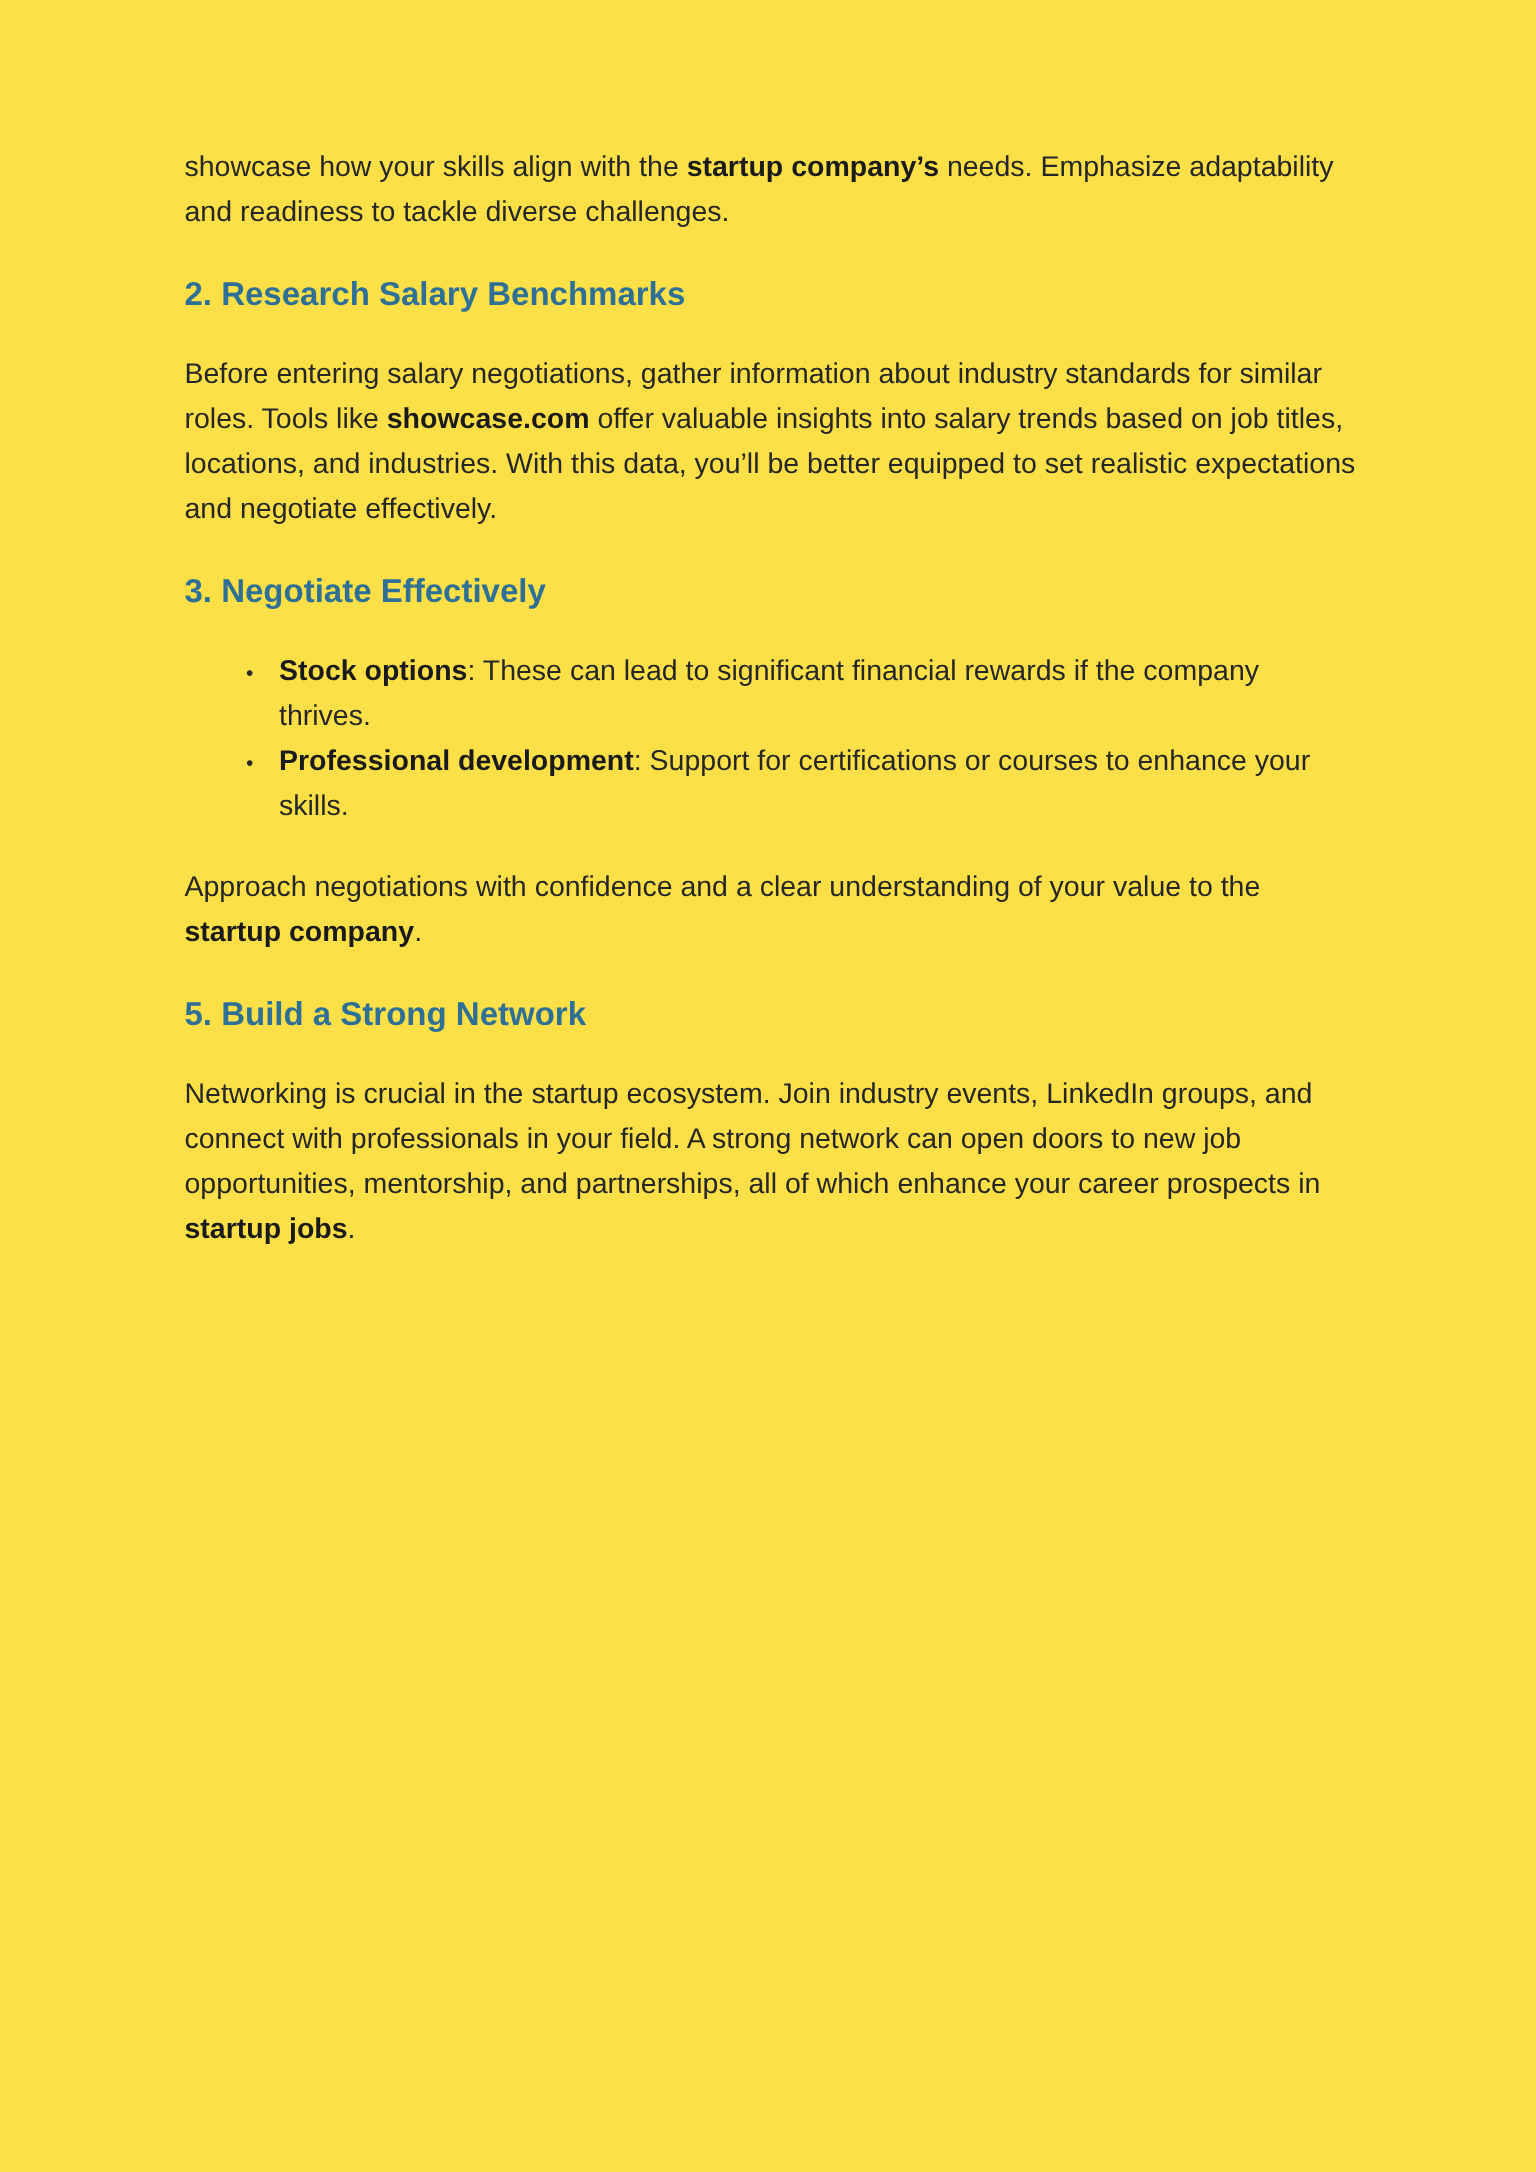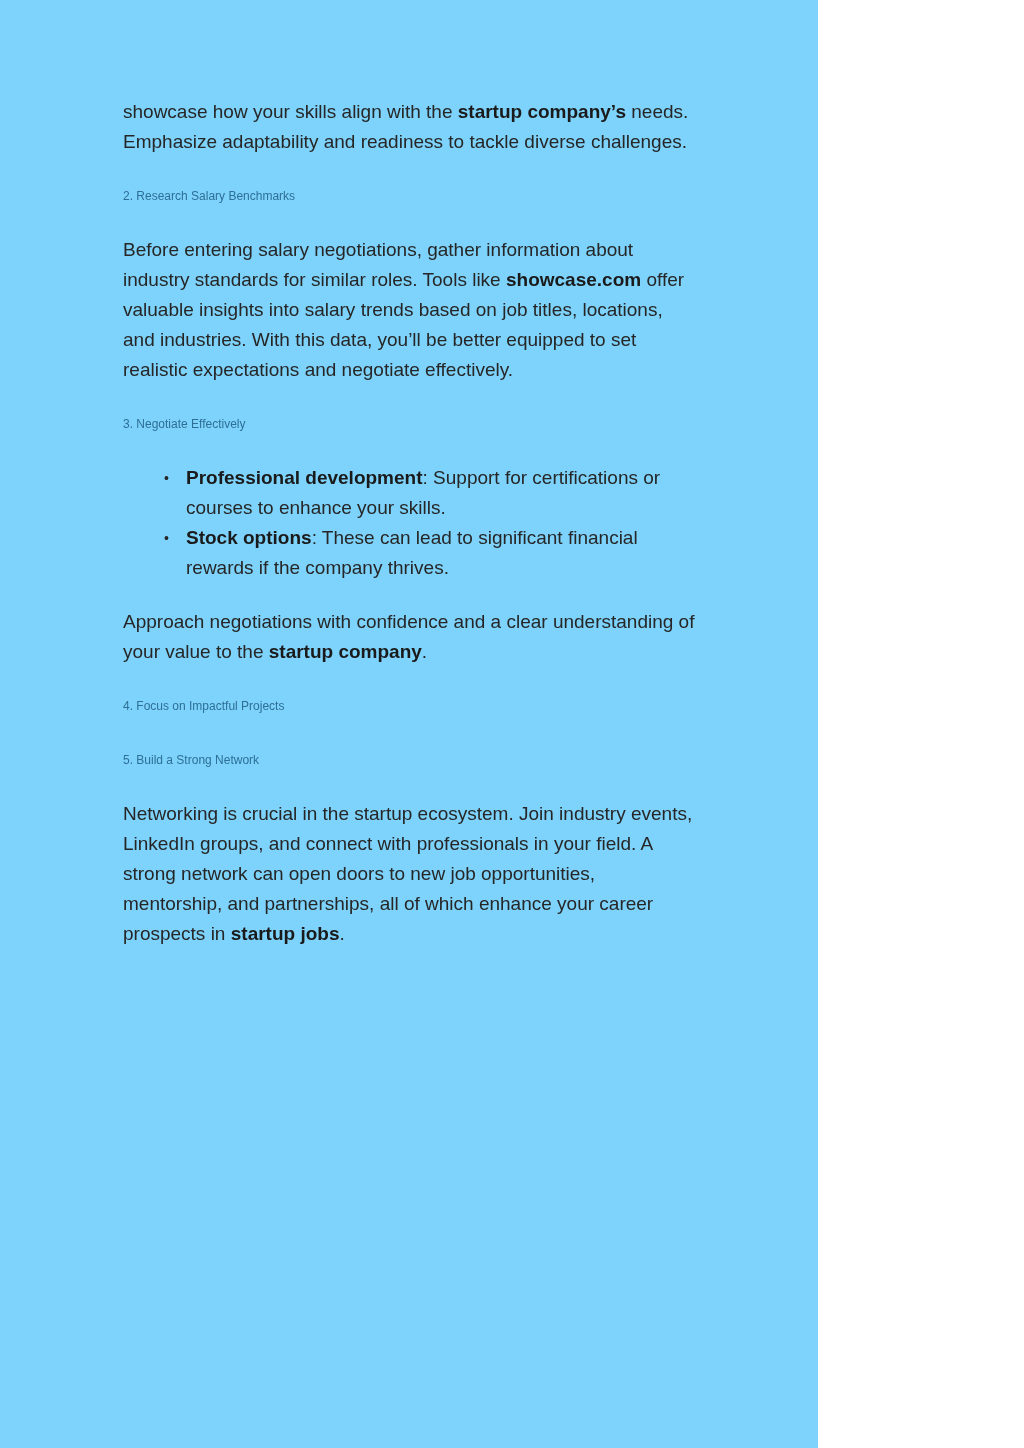--- a/index.html
+++ b/index.html
@@ -2,39 +2,39 @@
 <html><head>
 <meta charset="utf-8">
 <style>
   html, body {
     margin: 0;
     padding: 0;
     background: #ffffff;
   }
   .page {
     position: relative;
-    width: 818px;
+    width: 1024px;
     height: 1448px;
-    background: #7dd3fc;
+    background: #fde047;
     box-sizing: border-box;
     padding: 97px 119px 60px 123px;
     overflow: hidden;
     font-family: "Liberation Sans", "DejaVu Sans", sans-serif;
     color: #262626;
     font-size: 19px;
     line-height: 30px;
   }
   p.body-text {
     margin: 0 0 24px 0;
   }
   h2.heading {
     margin: 0 0 24px 0;
-    font-size: 12px;
+    font-size: 22px;
     line-height: 30px;
-    font-weight: 400;
+    font-weight: 700;
     color: #2e6f96;
   }
   strong.term {
     font-weight: 700;
     color: #1a1a1a;
   }
   ul.bullet-list {
     list-style: none;
     margin: 0 0 24px 0;
     padding: 0 0 0 63px;
@@ -66,27 +66,26 @@
   <p class="body-text"><span>showcase how your skills align with the </span><strong class="term">startup company’s</strong><span> needs. Emphasize adaptability and readiness to tackle diverse challenges.</span></p>
 
   <h2 class="heading">2. Research Salary Benchmarks</h2>
 
   <p class="body-text"><span>Before entering salary negotiations, gather information about industry standards for similar roles. Tools like </span><strong class="term">showcase.com</strong><span> offer valuable insights into salary trends based on job titles, locations, and industries. With this data, you’ll be better equipped to set realistic expectations and negotiate effectively.</span></p>
 
   <h2 class="heading">3. Negotiate Effectively</h2>
 
 
   <ul class="bullet-list">
+    <li><strong class="term">Stock options</strong><span>: These can lead to significant financial rewards if the company thrives.</span></li>
     <li><strong class="term">Professional development</strong><span>: Support for certifications or courses to enhance your skills.</span></li>
-    <li><strong class="term">Stock options</strong><span>: These can lead to significant financial rewards if the company thrives.</span></li>
   </ul>
 
   <p class="body-text"><span>Approach negotiations with confidence and a clear understanding of your value to the </span><strong class="term">startup company</strong><span>.</span></p>
 
-  <h2 class="heading">4. Focus on Impactful Projects</h2>
 
 
   <h2 class="heading">5. Build a Strong Network</h2>
 
   <p class="body-text"><span>Networking is crucial in the startup ecosystem. Join industry events, LinkedIn groups, and connect with professionals in your field. A strong network can open doors to new job opportunities, mentorship, and partnerships, all of which enhance your career prospects in </span><strong class="term">startup jobs</strong><span>.</span></p>
 
 
 
 </div>
 

